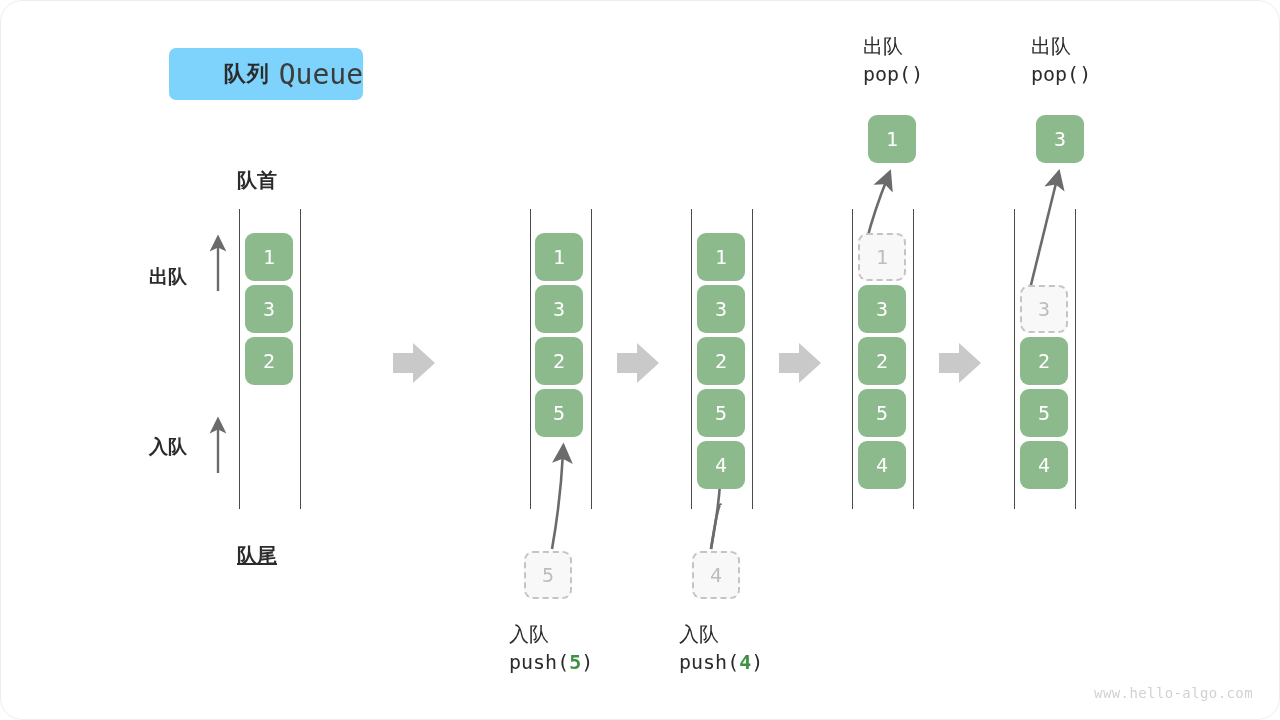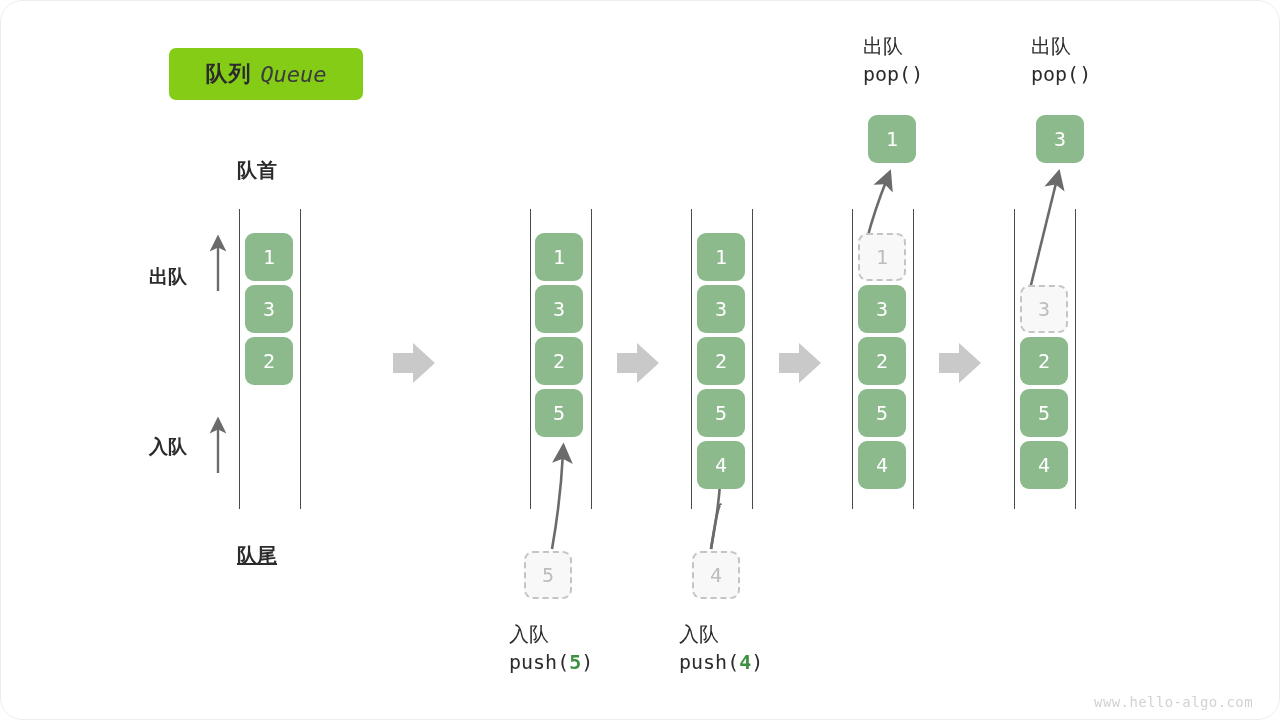--- a/index.html
+++ b/index.html
@@ -23,50 +23,49 @@
     overflow: hidden;
   }
 
   
   .title-badge {
     position: absolute;
     left: 168px;
     top: 47px;
     width: 194px;
     height: 52px;
-    background: #84cc16;
+    background: #7dd3fc;
     border-radius: 7px;
     display: flex;
     align-items: center;
-    justify-content: center;
+    justify-content: flex-end;
     gap: 9px;
     color: #2b2b2b;
   }
   .title-cn {
     font-size: 22px;
     font-weight: 700;
     letter-spacing: 1px;
   }
   .title-en {
-    font-size: 22px;
+    font-size: 28px;
     font-family: "DejaVu Sans Mono", "Liberation Mono", monospace;
     font-weight: 400;
     color: #3c3c3c;
-    font-style: italic;
   }
 
   
   .lbl {
     position: absolute;
     color: #2b2b2b;
     font-size: 20px;
     font-weight: 700;
     white-space: nowrap;
   }
-  .lbl-front  { left: 236px; top: 156px; }
+  .lbl-front  { left: 236px; top: 166px; }
   .lbl-rear   { left: 236px; top: 541px; text-decoration: underline; }
   .side-lbl {
     position: absolute;
     font-size: 19px;
     font-weight: 700;
     color: #2b2b2b;
     white-space: nowrap;
   }
   .lbl-dequeue { left: 148px; top: 263px; }
   .lbl-enqueue { left: 148px; top: 433px; }
@@ -129,21 +128,21 @@
     left: 0; top: 0;
     width: 1280px;
     height: 720px;
     pointer-events: none;
   }
 
   
   .watermark {
     position: absolute;
     right: 26px;
-    bottom: 9px;
+    bottom: 18px;
     font-size: 14px;
     font-family: "DejaVu Sans Mono", "Liberation Mono", monospace;
     color: #d2d2d2;
     letter-spacing: 0.4px;
   }
 </style>
 </head>
 <body>
 
 <div id="canvas">

